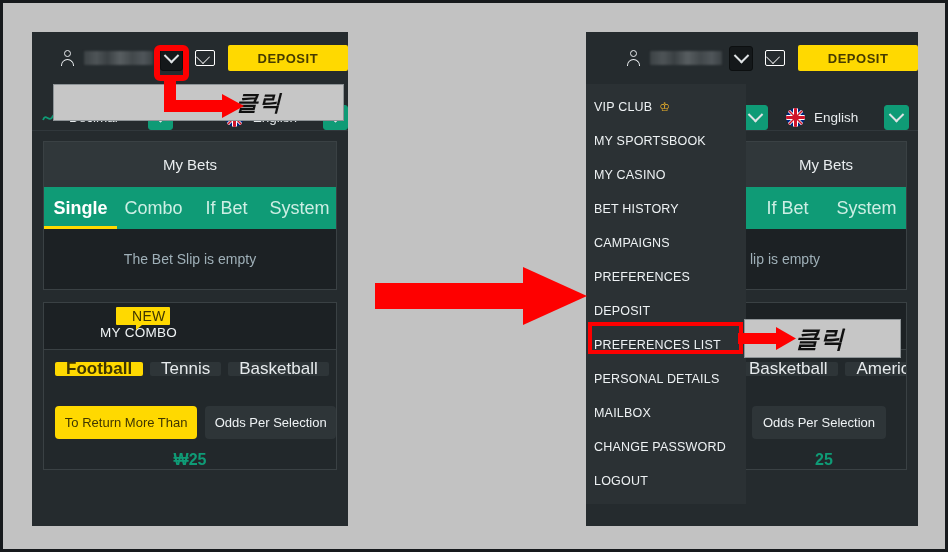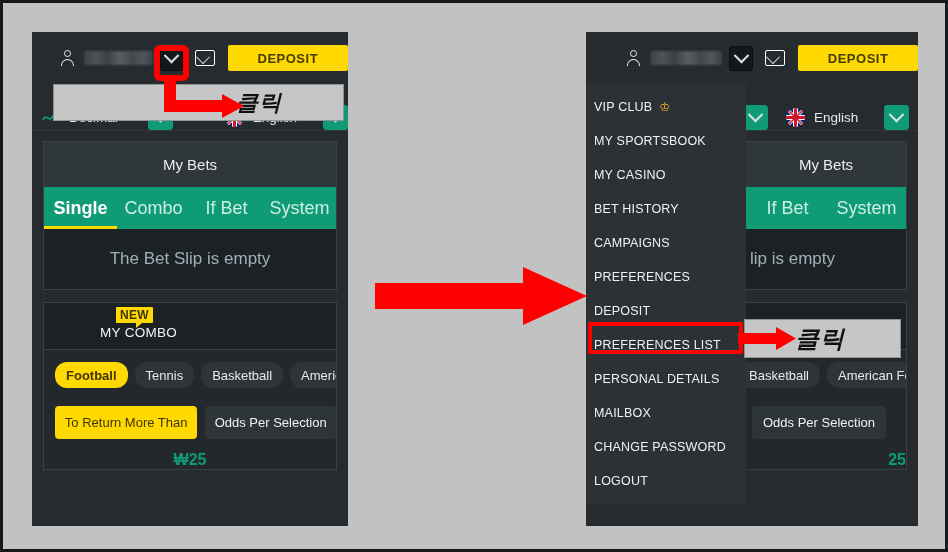--- a/index.html
+++ b/index.html
@@ -188,44 +188,44 @@
     content: "";
     position: absolute;
     left: 0; right: 0; bottom: 0;
     height: 3px;
     background: #ffd900;
   }
   .slip-empty {
     height: 60px;
     display: flex; align-items: center; justify-content: center;
     color: #9fb0b8;
-    font-size: 17px;
+    font-size: 14px;
     background: #1c2124;
     text-align: right;
   }
 
   
   .combo-head {
     height: 46px;
     background: #1c2124;
     display: flex;
     align-items: flex-end;
     padding: 0 0 9px 12px;
     position: relative;
     box-sizing: border-box;
   }
   .combo-title { color: #eef2f4; font-size: 13.5px; letter-spacing: .3px; margin-left: 44px; }
   .new-badge {
     position: absolute;
     left: 72px; top: 4px;
     background: #ffd900;
     color: #3f3600;
-    font-size: 12px;
-    font-weight: bold;
-    padding: 1px 4px 1px 4px;
+    font-size: 14px;
+    font-weight: normal;
+    padding: 1px 4px 1px 16px;
     border-radius: 1px;
     letter-spacing: .3px;
   }
   .new-badge::after {
     content: "";
     position: absolute;
     left: 20px; bottom: -5px;
     border-left: 6px solid #ffd900;
     border-bottom: 5px solid transparent;
   }
@@ -235,27 +235,27 @@
     border-top: 1px solid #3a4144;
   }
   .sport-chips {
     display: flex;
     gap: 7px;
     padding: 2px 0 0 11px;
     overflow: hidden;
     height: 28px;
   }
   .chip {
-    height: 26px;
+    height: 14px;
     padding: 0 11px;
     display: flex; align-items: center;
     background: #2e3538;
     color: #e6eaec;
-    font-size: 13px;
-    border-radius: 12px;
+    font-size: 17px;
+    border-radius: 2px;
     white-space: nowrap;
     flex: 0 0 auto;
     box-sizing: border-box;
   }
   .chip.on { background: #ffd900; color: #3f3600; font-weight: bold; }
   .mode-row { display: flex; gap: 8px; padding: 16px 0 0 11px; }
   .mode-btn {
     height: 33px;
     display: flex; align-items: center; justify-content: center;
     font-size: 13px;
@@ -468,21 +468,21 @@
       <div class="combo-head"></div>
       <div class="combo-body">
         <div class="sport-chips" style="padding-left:140px;">
           <span class="chip">Basketball</span>
           <span class="chip">American Foo</span>
         </div>
         <div class="mode-row" style="padding-left:140px;">
           <span class="mode-btn on" style="width:6px;padding:0;"></span>
           <span class="mode-btn" style="width:134px;">Odds Per Selection</span>
         </div>
-        <div class="amount" style="text-align:right;padding-left:144px;">25</div>
+        <div class="amount" style="text-align:center;padding-left:144px;">25</div>
       </div>
     </div>
 
     <div class="acct-menu">
       <div class="menu-item">
         <span>VIP CLUB</span>
         <span class="crown">♔</span>
       </div>
       <div class="menu-item">
         <span>MY SPORTSBOOK</span>

